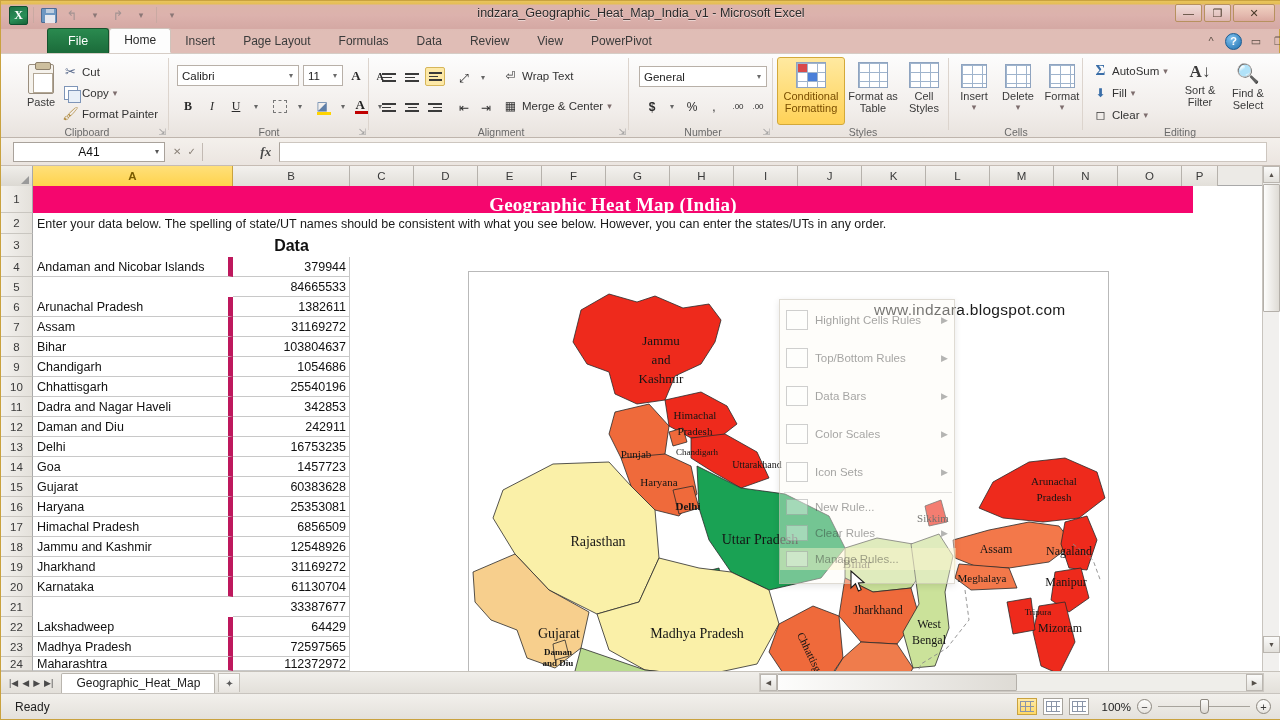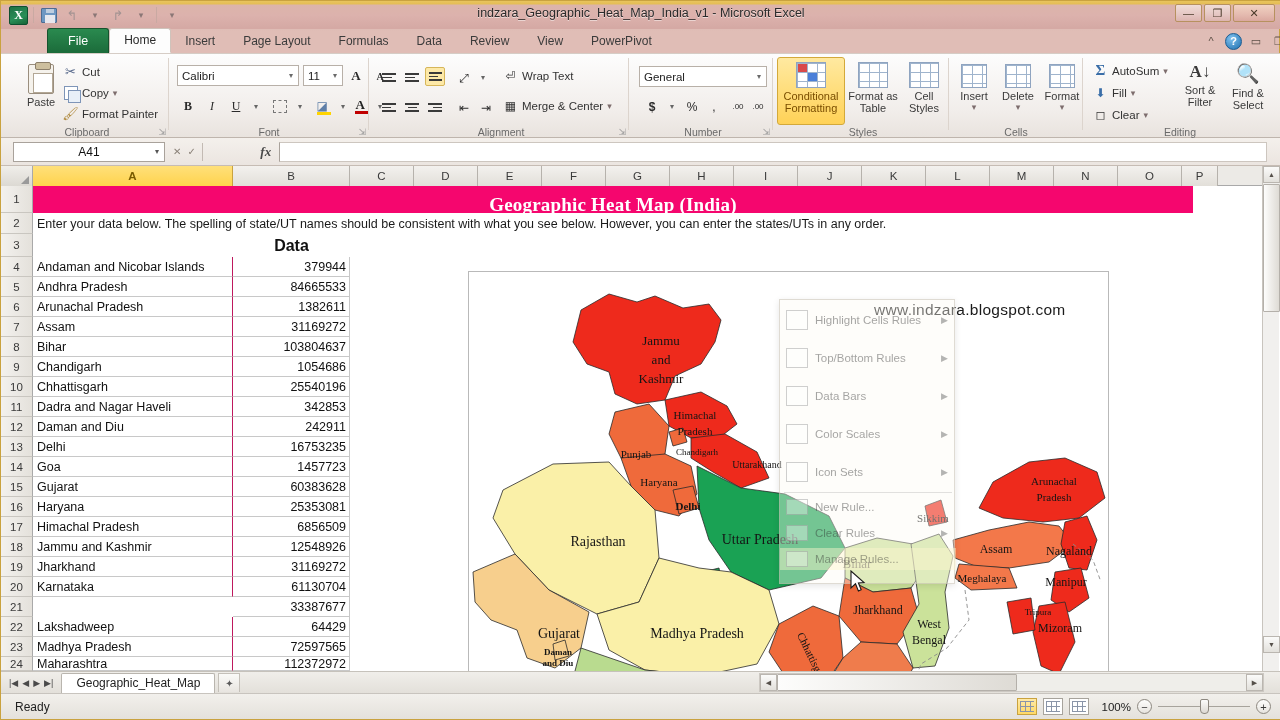--- a/index.html
+++ b/index.html
@@ -161,21 +161,21 @@
   #banner { position:absolute; left:0; top:0; width:1160px; height:27px; background:#f5066e;
             display:flex; align-items:center; justify-content:center; }
   #banner span { color:#fff; font:bold 19px "Liberation Serif", serif; letter-spacing:.2px;margin-top:10px; }
   #instr { position:absolute; left:0; top:27px; height:21px; width:1160px; display:flex; align-items:center;
            font-size:12.5px; color:#1a1a1a; padding-left:4px; }
 
   .hdr-cell { position:absolute; top:0; height:23px; display:flex; align-items:center; justify-content:center;
               font:bold 16px "Liberation Sans", sans-serif; color:#111; }
 
   .dcell-name { position:absolute; height:20px; display:flex; align-items:center; padding-left:4px;
-                font-size:12.5px; color:#111; border-right:1px solid #be185d; border-bottom:1px solid #c8c8c8; }
+                font-size:12.5px; color:#111; border-right:5px solid #be185d; border-bottom:1px solid #c8c8c8; }
   .dcell-val  { position:absolute; height:20px; display:flex; align-items:center; justify-content:flex-end; padding-right:3px;
                 font-size:12.5px; color:#111; border-right:1px solid #c8c8c8; border-bottom:1px solid #c8c8c8; }
 
   
   #mapbox { position:absolute; left:435px; top:85px; width:641px; height:422px;
             border:1px solid #b9b9b9; background:#fff; overflow:hidden; }
   #mapbox svg { display:block; }
   .st-lbl { font-family:"Liberation Serif", serif; fill:#151515; }
 
   
@@ -556,21 +556,20 @@
 
       <div id="instr">
         <span>Enter your data below. The spelling of state/UT names should be consistent with what you see below. However, you can enter the states/UTs in any order.</span>
       </div>
 
       <div class="hdr-cell" style="left:200px;top:48px;width:117px">Data</div>
 
       <div class="dcell-name" style="left:0;top:71px;width:200px">Andaman and Nicobar Islands</div>
       <div class="dcell-val" style="left:200px;top:71px;width:117px">379944</div>
 
-      <div class="dcell-name" style="left:0;top:91px;width:200px">Andhra Pradesh</div>
       <div class="dcell-val" style="left:200px;top:91px;width:117px">84665533</div>
 
       <div class="dcell-name" style="left:0;top:111px;width:200px">Arunachal Pradesh</div>
       <div class="dcell-val" style="left:200px;top:111px;width:117px">1382611</div>
 
       <div class="dcell-name" style="left:0;top:131px;width:200px">Assam</div>
       <div class="dcell-val" style="left:200px;top:131px;width:117px">31169272</div>
 
       <div class="dcell-name" style="left:0;top:151px;width:200px">Bihar</div>
       <div class="dcell-val" style="left:200px;top:151px;width:117px">103804637</div>

